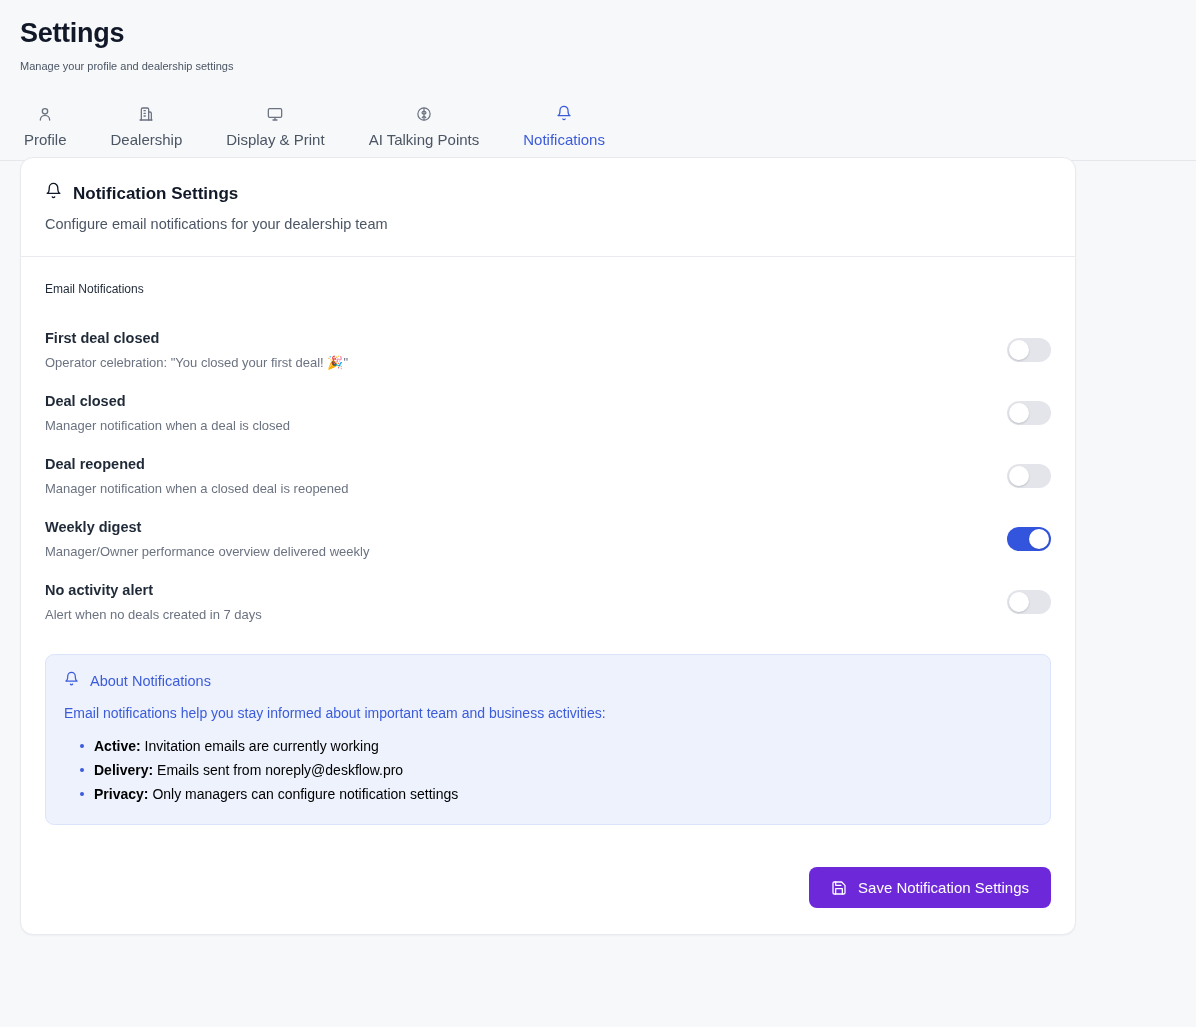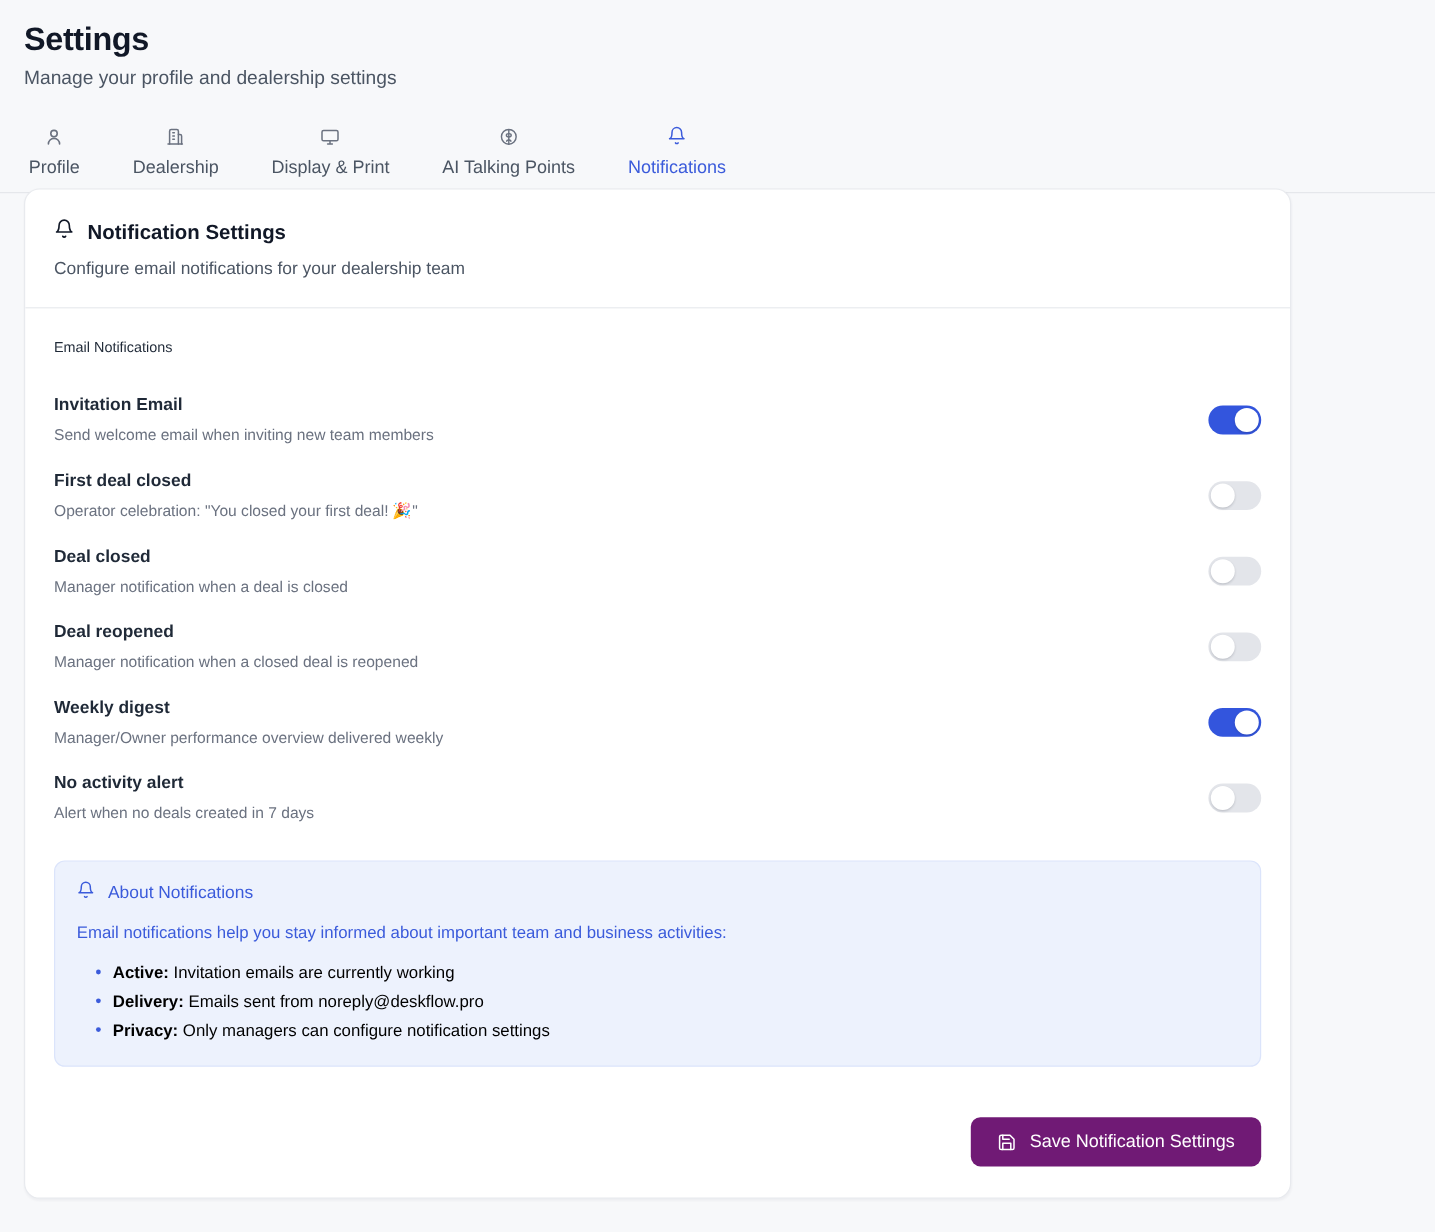--- a/index.html
+++ b/index.html
@@ -25,21 +25,21 @@
 
   .page-title {
     font-size: 27px;
     font-weight: bold;
     color: #111827;
     letter-spacing: -0.3px;
     line-height: 34px;
   }
 
   .page-subtitle {
-    font-size: 16px;
+    font-size: 11px;
     color: #4b5563;
     margin-top: 6px;
     line-height: 20px;
   }
 
   
   .tabs {
     margin-top: 23px;
     padding: 0 20px;
     display: flex;
@@ -224,21 +224,21 @@
   .card-footer {
     display: flex;
     justify-content: flex-end;
     padding: 20px 24px 26px 24px;
   }
 
   .save-btn {
     display: inline-flex;
     align-items: center;
     gap: 11px;
-    background: #701a75;
+    background: #6d28d9;
     color: #ffffff;
     font-size: 15px;
     border: none;
     border-radius: 8px;
     padding: 0 22px;
     height: 41px;
     cursor: pointer;
     font-family: "Liberation Sans", sans-serif;
   }
   .save-btn svg { display: block; flex: none; }
@@ -327,29 +327,20 @@
       </div>
       <div class="card-header-sub">Configure email notifications for your dealership team</div>
     </div>
 
     <div class="card-body">
 
       <div class="section-title">Email Notifications</div>
 
       <div class="notif-list">
 
-        <div class="notif-row">
-          <div class="notif-text">
-            <div class="notif-label">Invitation Email</div>
-            <div class="notif-desc">Send welcome email when inviting new team members</div>
-          </div>
-          <div class="toggle on">
-              <span class="knob"></span>
-            </div>
-        </div>
 
         <div class="notif-row">
           <div class="notif-text">
             <div class="notif-label">First deal closed</div>
             <div class="notif-desc">Operator celebration: "You closed your first deal! 🎉"</div>
           </div>
           <div class="toggle">
               <span class="knob"></span>
             </div>
         </div>

